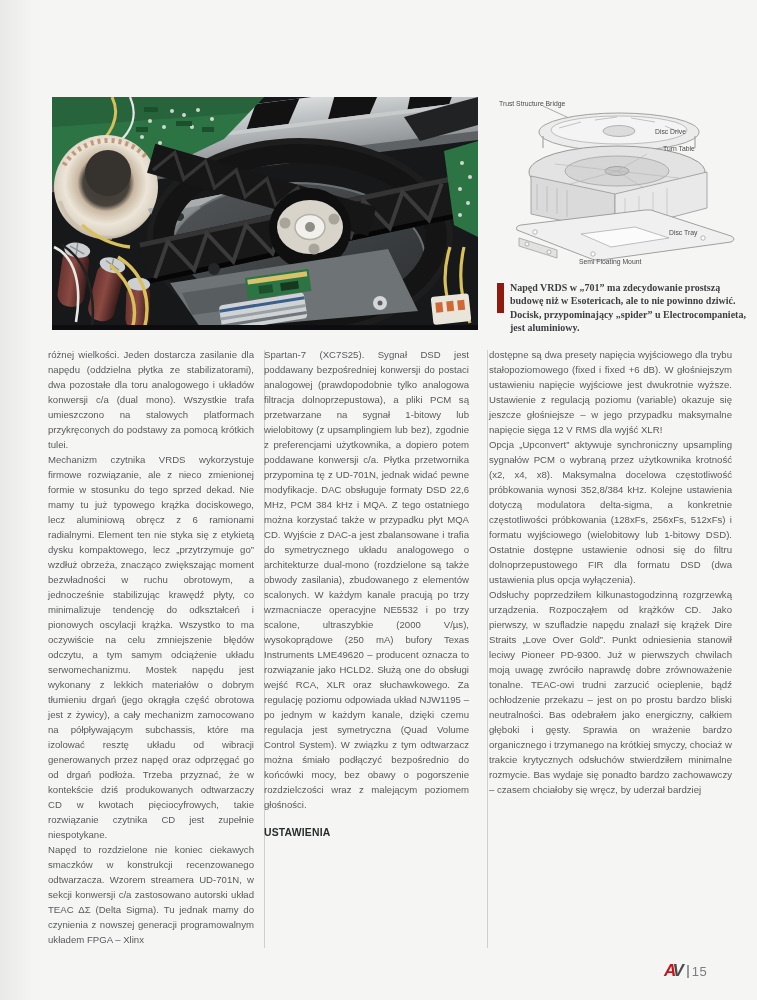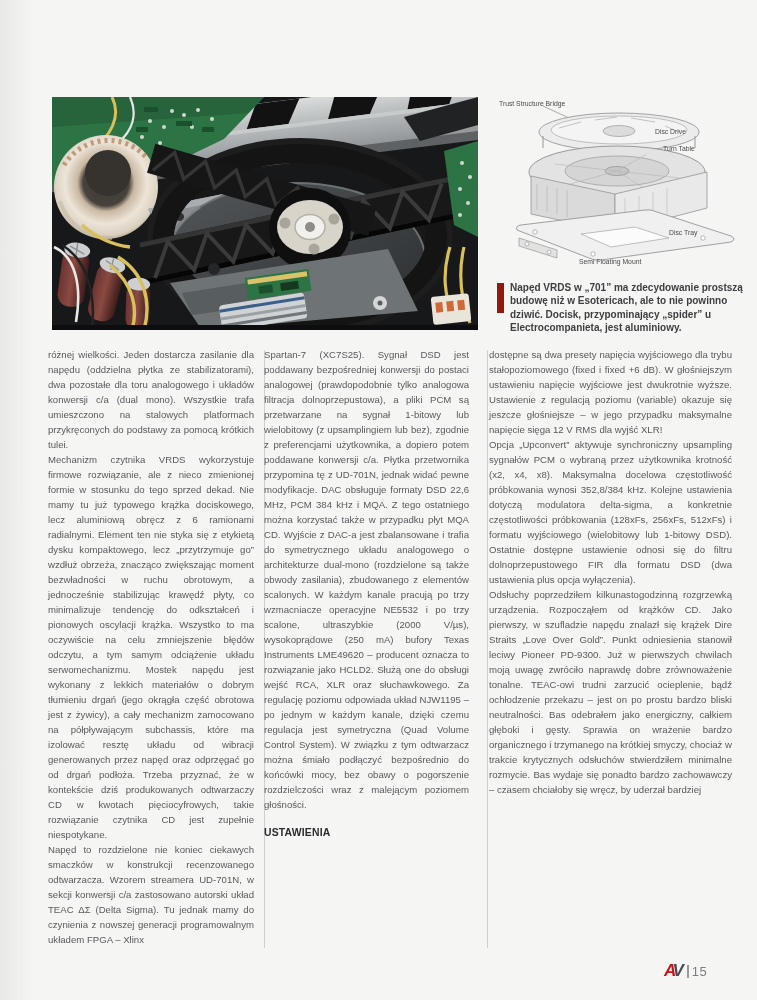--- a/index.html
+++ b/index.html
@@ -13,21 +13,21 @@
   .edge-shade{position:absolute;left:0;top:0;width:34px;height:1000px;
     background:linear-gradient(to right,#e9e9e7,#f5f5f3);}
   
   .photo{position:absolute;left:52px;top:97px;width:426px;height:233px;overflow:hidden;background:#17181a;}
   .photo svg{display:block;width:100%;height:100%;}
   
   .diagram{position:absolute;left:497px;top:92px;width:248px;height:184px;}
   .diagram svg{position:absolute;left:0;top:0;width:248px;height:184px;}
   .dlabel{position:absolute;font-size:6.8px;line-height:8px;color:#4b4b4d;white-space:nowrap;}
   
-  .caption{position:absolute;left:497px;top:281px;width:252px;display:flex;align-items:flex-start;}
+  .caption{position:absolute;left:497px;top:281px;width:252px;display:flex;align-items:flex-start;font-family:Liberation Serif, serif;}
   .caption-bar{width:7px;height:30px;background:#8e1a10;flex:0 0 auto;margin-right:6px;margin-top:2px;}
   .caption-text{font-weight:700;font-size:10px;line-height:13.4px;color:#3e3f41;}
   
   .col{position:absolute;top:347px;font-size:9.6px;line-height:15px;color:#595a5c;
        text-align:justify;hyphens:auto;-webkit-hyphens:auto;}
   .col p{margin:0;}
   .col h4{margin:13px 0 3px 0;font-size:10.4px;letter-spacing:.2px;color:#2b2c2e;font-weight:700;}
   .col-1{left:48px;width:206px;}
   .col-2{left:264px;width:205px;}
   .col-3{left:489px;width:243px;}

